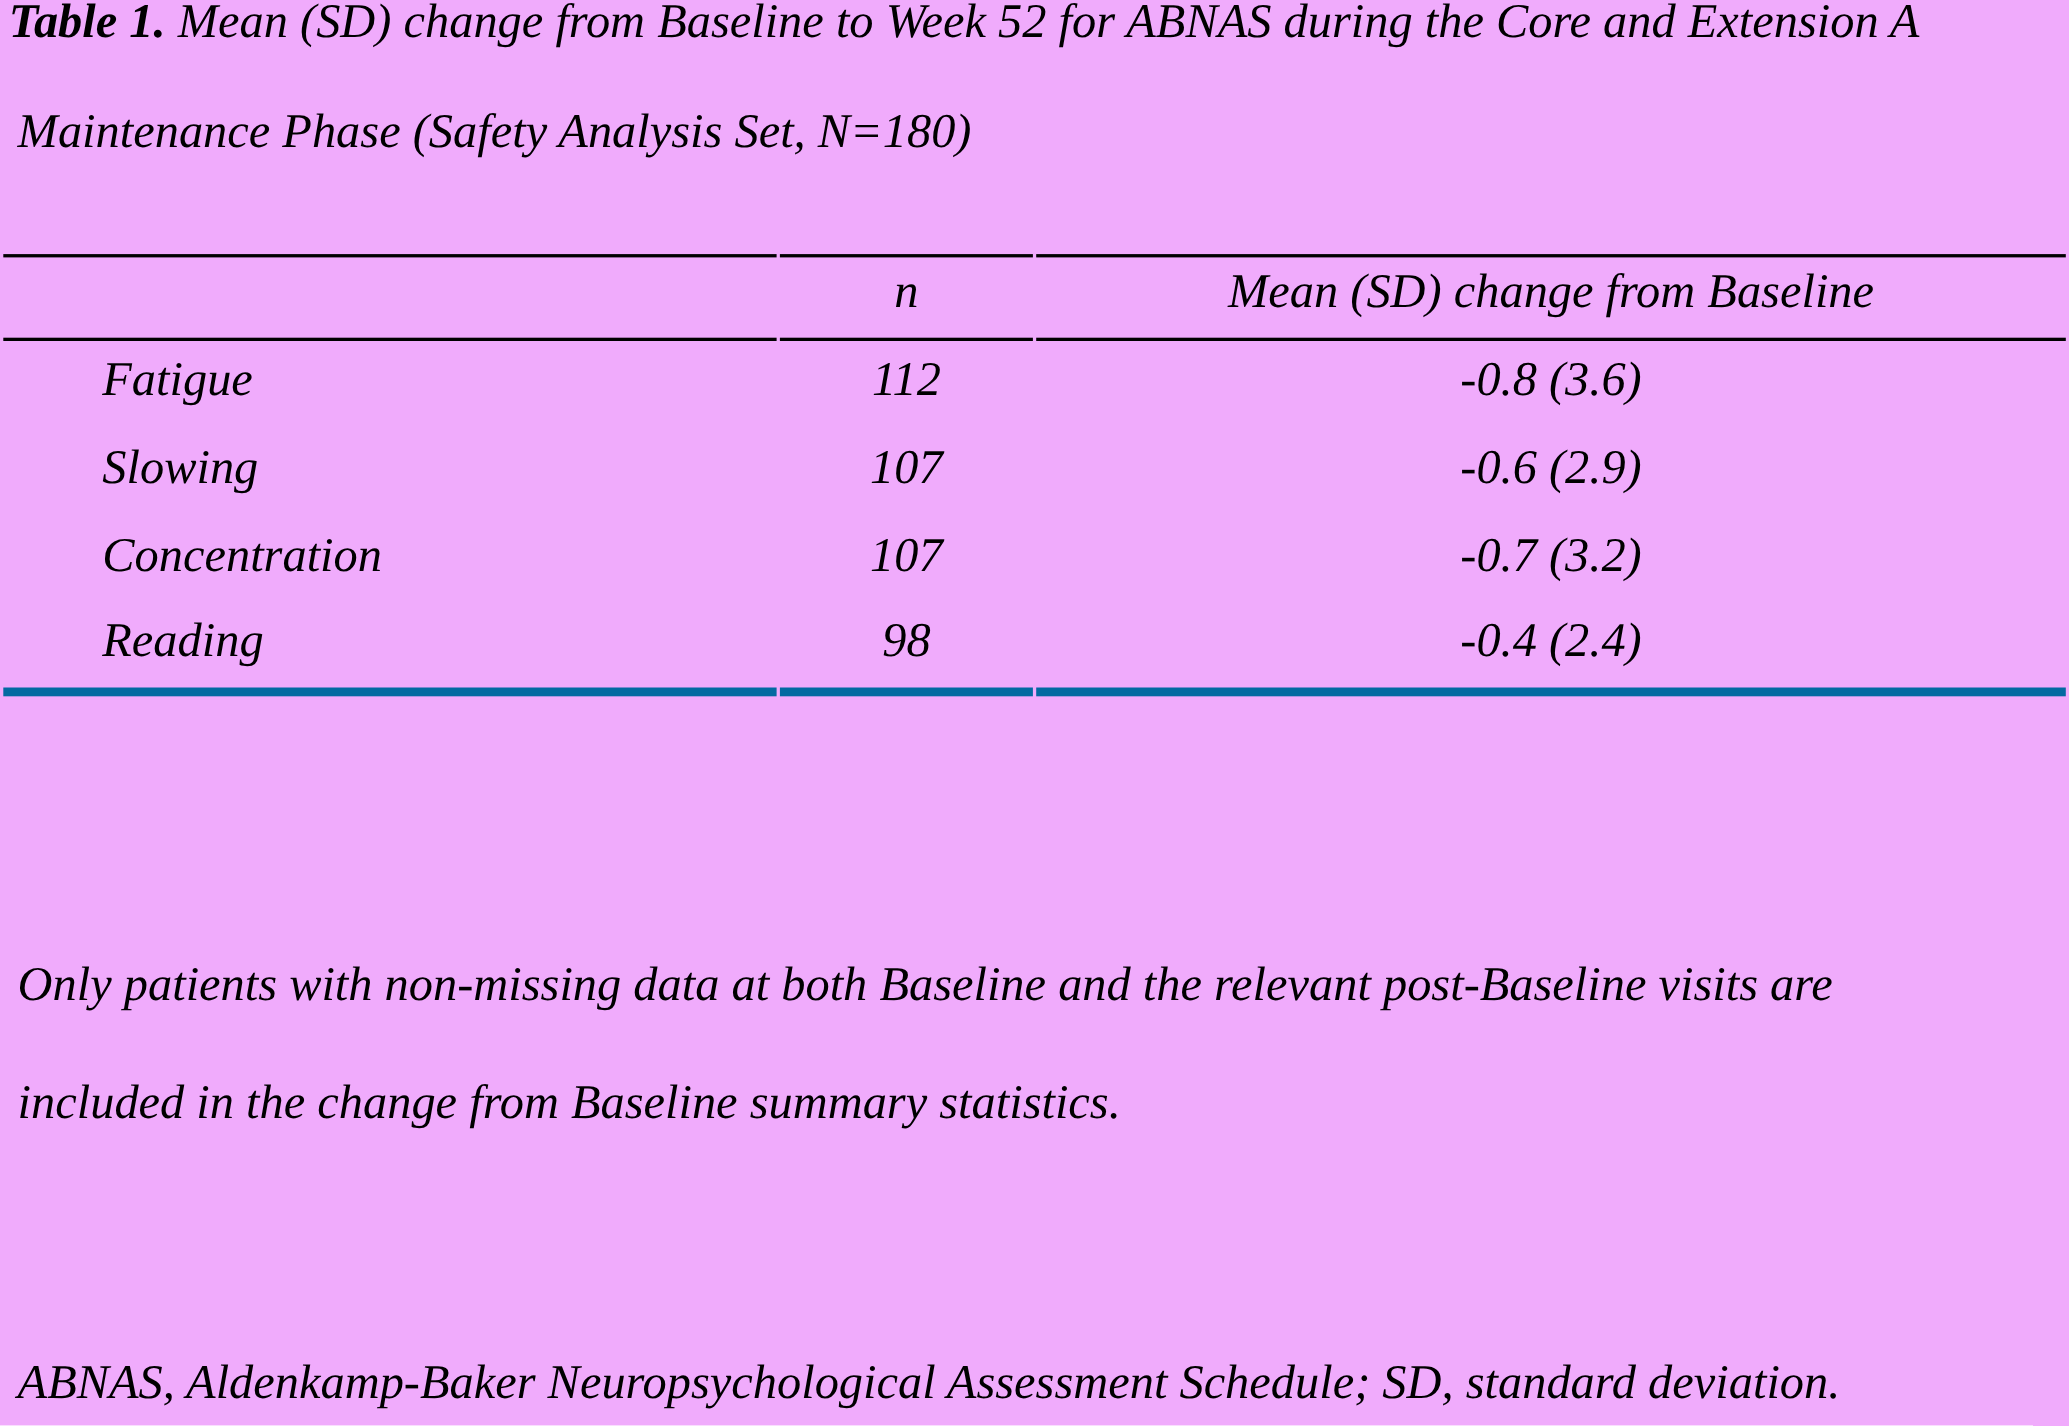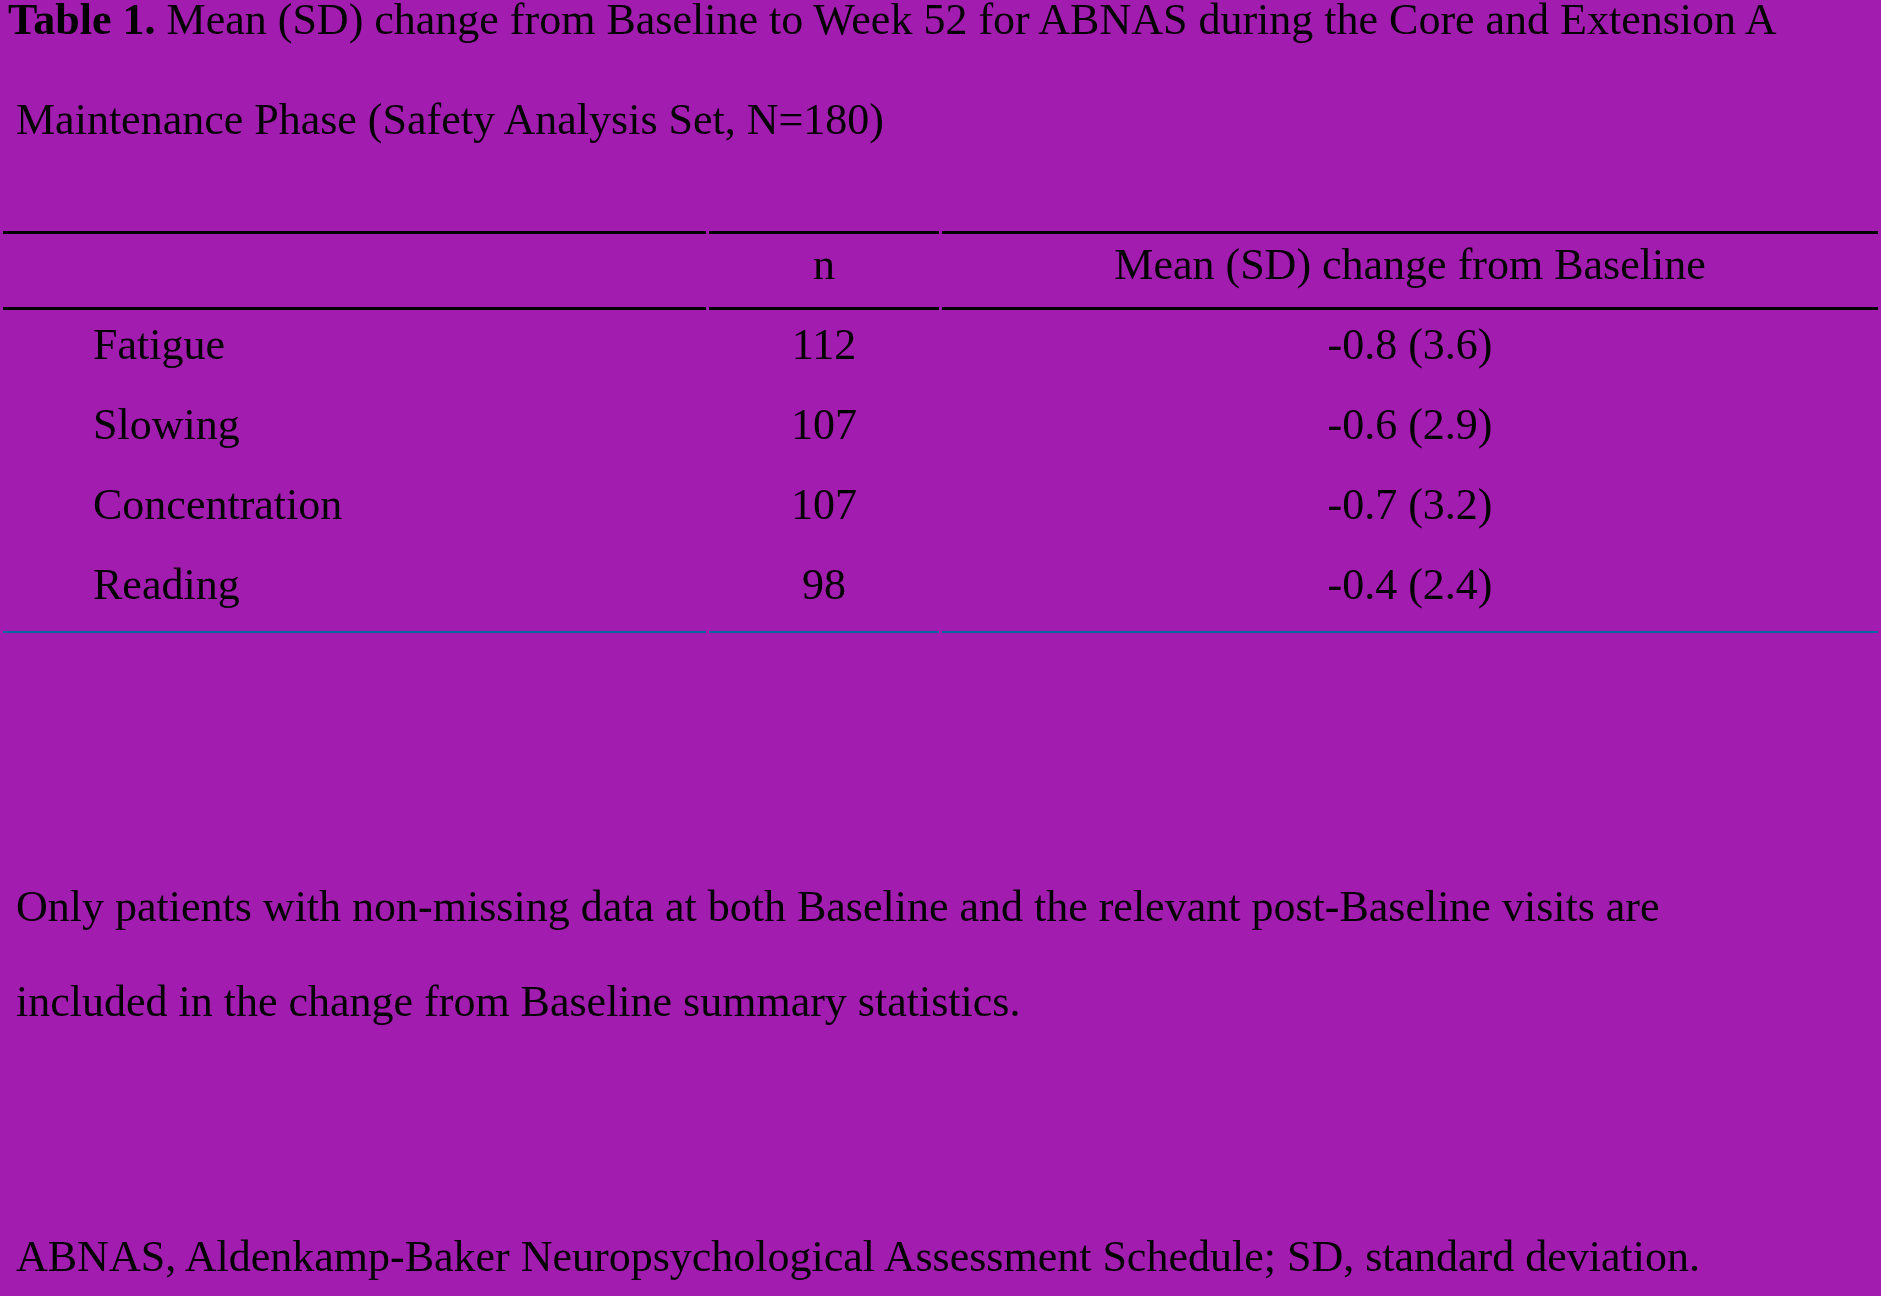--- a/index.html
+++ b/index.html
@@ -4,25 +4,26 @@
 <style>
   html, body {
     margin: 0;
     padding: 0;
     background: #ffffff;
   }
   .page {
     position: relative;
     width: 1881px;
     height: 1296px;
-    background: #a21caf;
+    background: #f0abfc;
     color: #000000;
     font-family: "Liberation Serif", "DejaVu Serif", serif;
     font-size: 44px;
     overflow: hidden;
+    font-style: italic;
   }
   .line {
     position: absolute;
     left: 16px;
     white-space: nowrap;
     line-height: 1.15;
   }
   .bold { font-weight: bold; }
 
   
@@ -47,21 +48,21 @@
     font-weight: normal;
   }
   thead th {
     height: 79px;
     border-top: 3px solid #000;
     border-bottom: 3px solid #000;
     font-weight: bold;
     text-align: center;
   }
   tbody td { height: 80px; }
-  tbody tr:last-child td { border-bottom: 2px solid #0369a1; height: 83px; }
+  tbody tr:last-child td { border-bottom: 8px solid #0369a1; height: 83px; }
 
   td.lab { text-align: left; padding-left: 30px; }
   td.lab.sub { padding-left: 90px; }
   td.num, td.chg { text-align: center; }
   tr.total td { font-weight: bold; }
 </style>
 </head>
 <body>
 
 <div class="page">
@@ -101,17 +102,17 @@
         <td class="chg">-0.7 (3.2)</td>
       </tr>
       <tr>
         <td class="lab sub">Reading</td>
         <td class="num">98</td>
         <td class="chg">-0.4 (2.4)</td>
       </tr>
     </tbody>
   </table>
 
-  <div class="line" style="top:870px;margin-top:12px;">Only patients with non-missing data at both Baseline and the relevant post-Baseline visits are</div>
+  <div class="line" style="top:870px;">Only patients with non-missing data at both Baseline and the relevant post-Baseline visits are</div>
   <div class="line" style="top:977px;">included in the change from Baseline summary statistics.</div>
   <div class="line" style="top:1232px;">ABNAS, Aldenkamp-Baker Neuropsychological Assessment Schedule; SD, standard deviation.</div>
 
 </div>
 
 </body></html>

